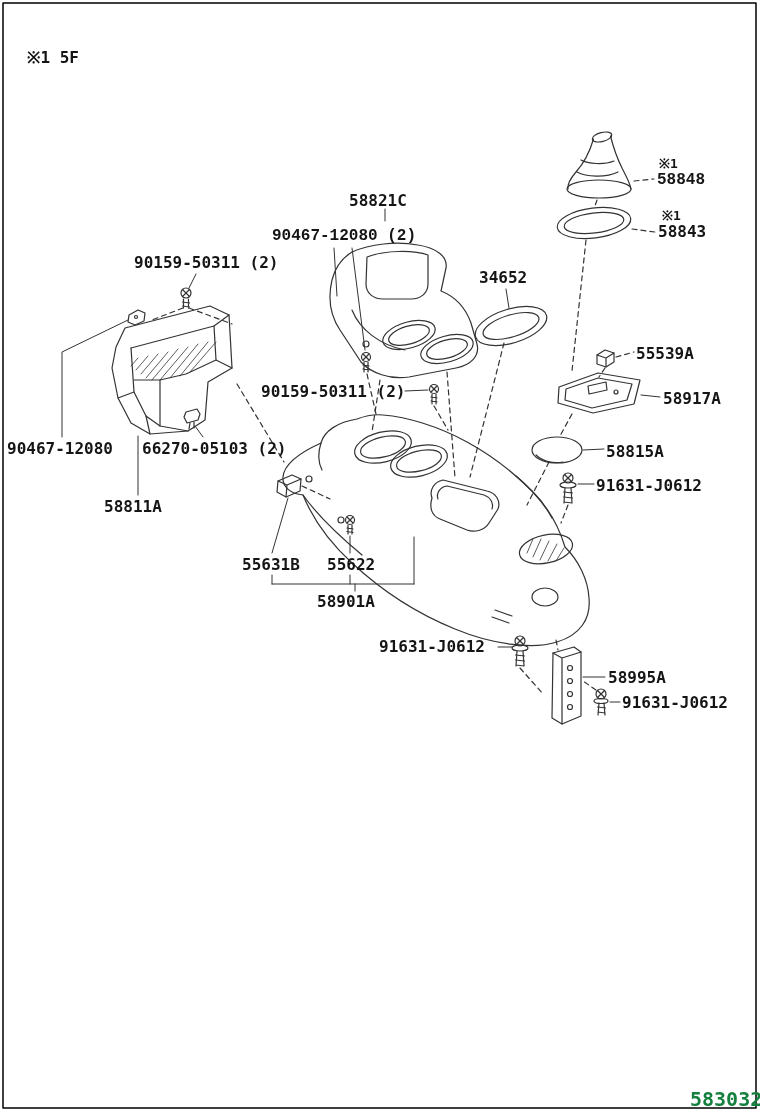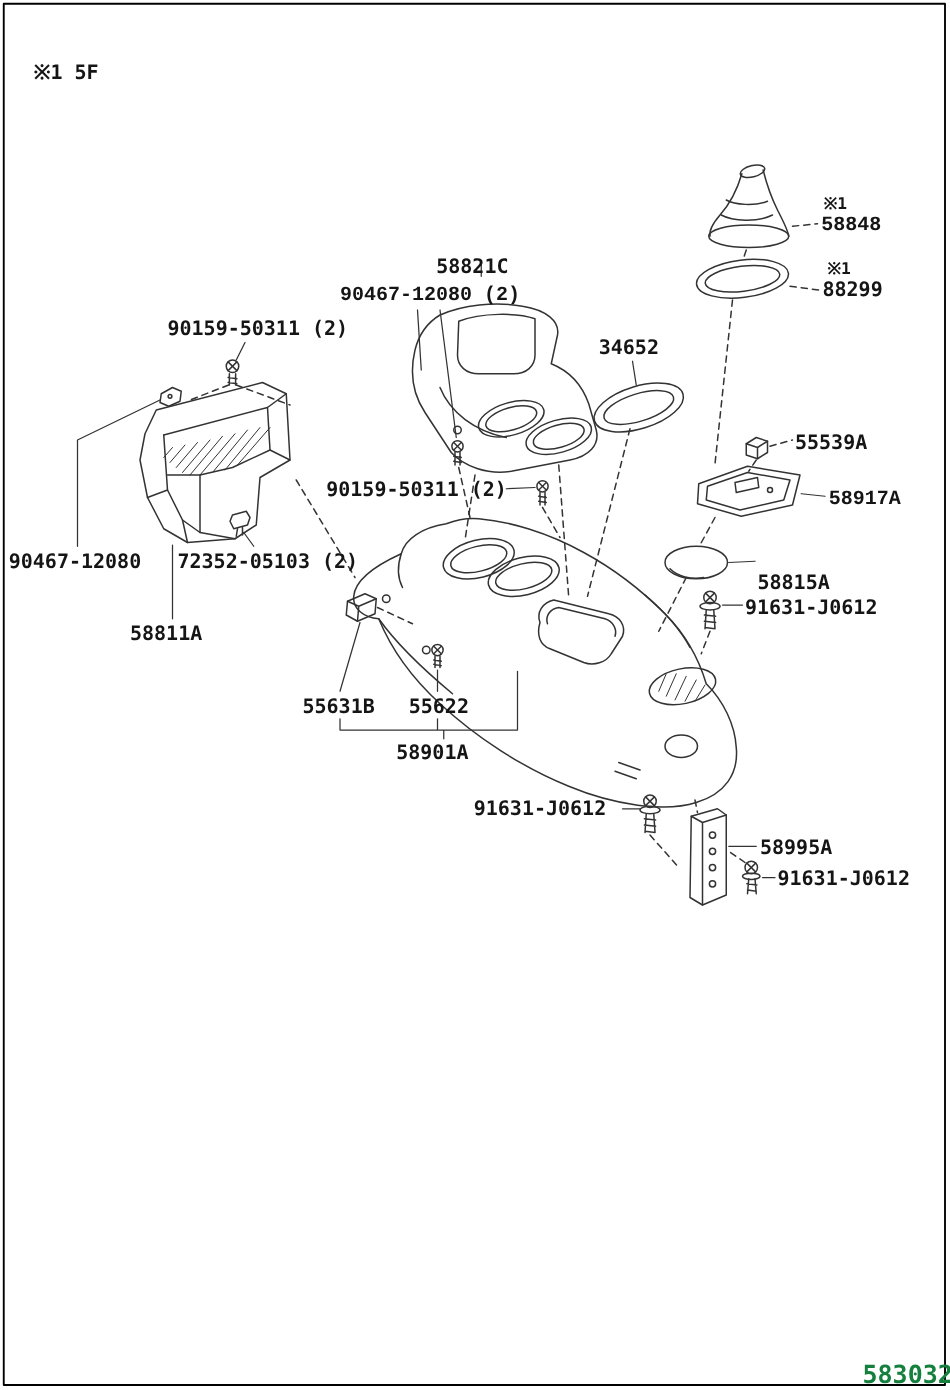--- a/index.html
+++ b/index.html
@@ -227,33 +227,33 @@
       <line x1="596" y1="690" x2="583" y2="681" stroke-dasharray="5 4"></line>
     </g>
   </svg>
 
   <div class="lbl" style="left:27px;top:50px;">※1 5F</div>
 
   <div class="lbl ref" style="left:659px;top:157px;">※1</div>
   <div class="lbl" style="left:657px;top:172px;font-family:Liberation Mono, monospace;">58848</div>
 
   <div class="lbl ref" style="left:662px;top:209px;">※1</div>
-  <div class="lbl" style="left:658px;top:224px;">88299</div>
-
-  <div class="lbl" style="left:349px;top:205px;">58821C</div>
+  <div class="lbl" style="left:658px;top:224px;">58843</div>
+
+  <div class="lbl" style="left:349px;top:193px;">58821C</div>
   <div class="lbl" style="left:272px;top:228px;font-family:Liberation Mono, monospace;">90467-12080 (2)</div>
   <div class="lbl" style="left:134px;top:255px;">90159-50311 (2)</div>
   <div class="lbl" style="left:479px;top:270px;">34652</div>
   <div class="lbl" style="left:636px;top:346px;text-align:center;">55539A</div>
-  <div class="lbl" style="left:663px;top:391px;font-family:Liberation Mono, monospace;">58917A</div>
+  <div class="lbl" style="left:663px;top:391px;">58917A</div>
   <div class="lbl" style="left:261px;top:384px;">90159-50311 (2)</div>
-  <div class="lbl" style="left:606px;top:458px;">58815A</div>
+  <div class="lbl" style="left:606px;top:444px;">58815A</div>
   <div class="lbl" style="left:596px;top:478px;">91631-J0612</div>
   <div class="lbl" style="left:7px;top:441px;text-align:right;">90467-12080</div>
-  <div class="lbl" style="left:142px;top:441px;">72352-05103 (2)</div>
+  <div class="lbl" style="left:142px;top:441px;">66270-05103 (2)</div>
   <div class="lbl" style="left:104px;top:499px;">58811A</div>
   <div class="lbl" style="left:242px;top:557px;">55631B</div>
   <div class="lbl" style="left:327px;top:557px;">55622</div>
   <div class="lbl" style="left:317px;top:594px;">58901A</div>
   <div class="lbl" style="left:379px;top:639px;">91631-J0612</div>
   <div class="lbl" style="left:608px;top:670px;">58995A</div>
   <div class="lbl" style="left:622px;top:695px;">91631-J0612</div>
 
   <div class="lbl code" style="left:690px;top:1089px;">583032B</div>
 </div>

